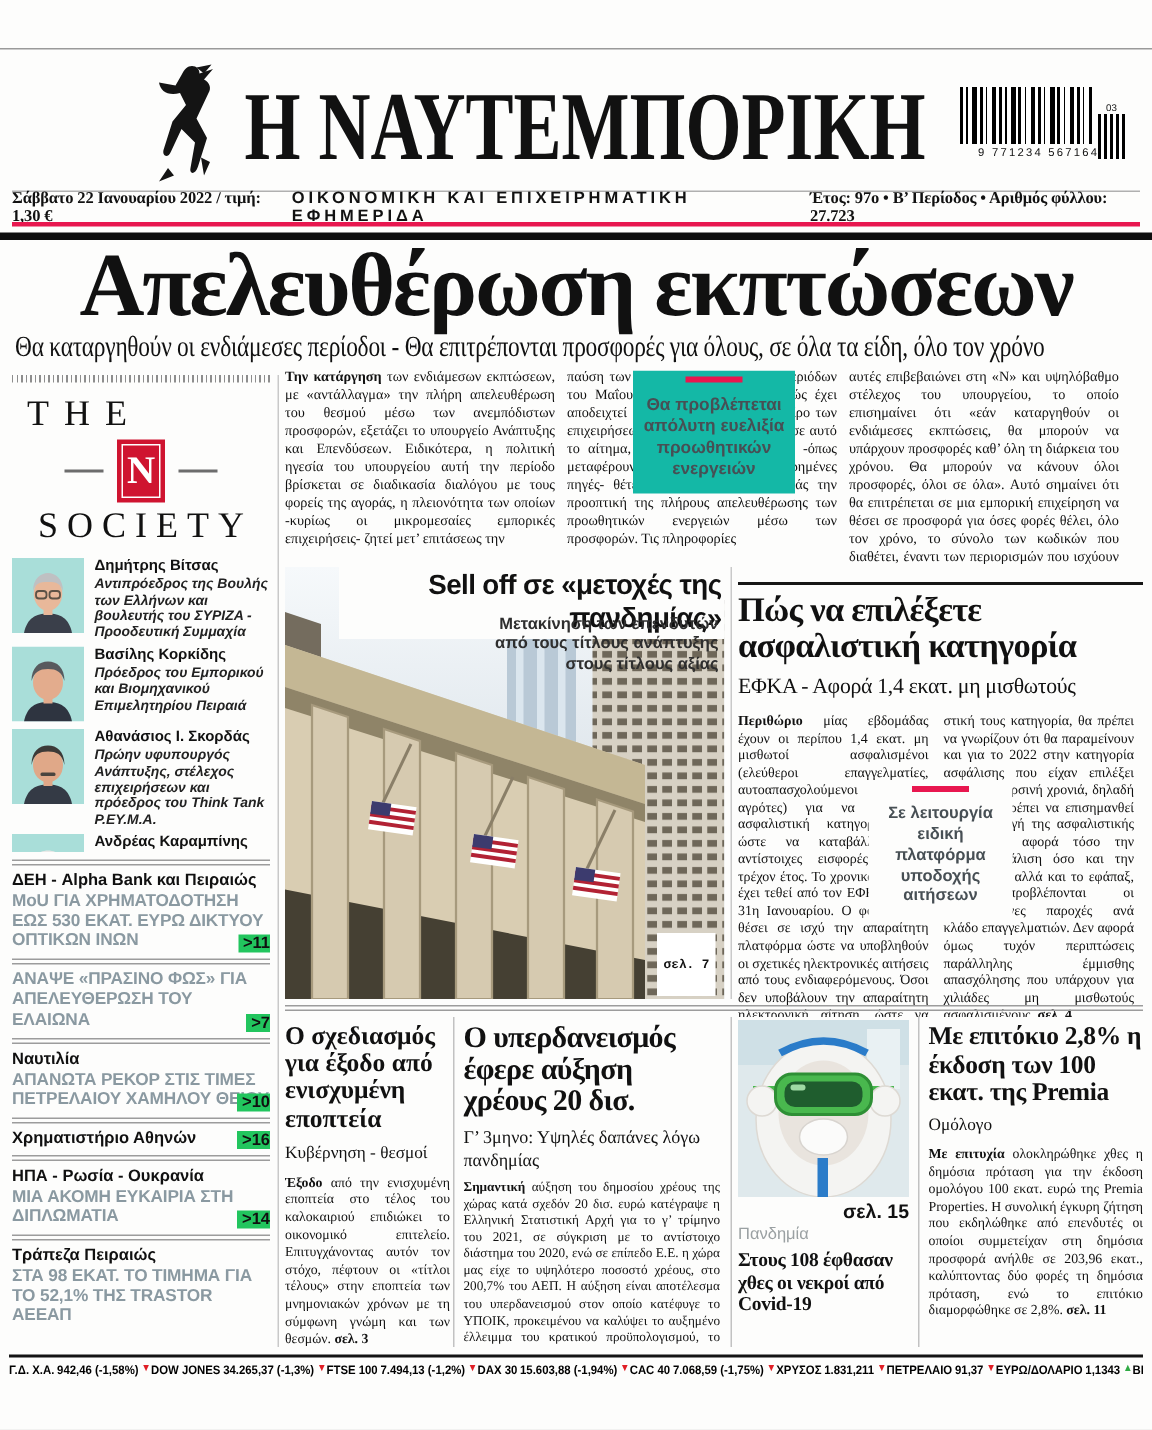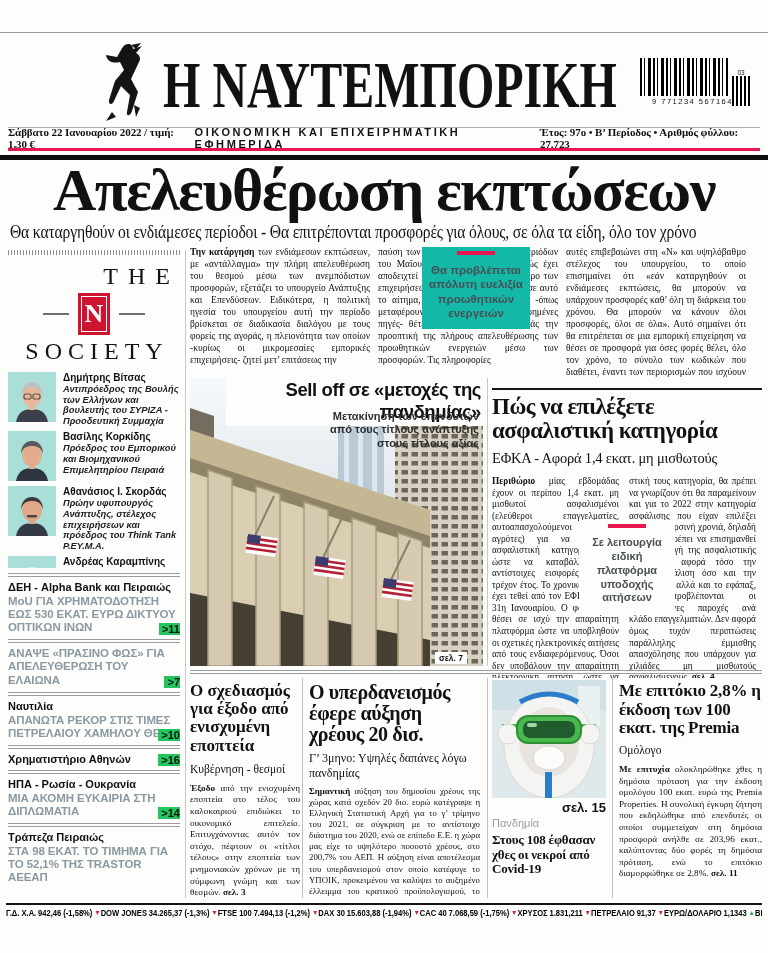--- a/index.html
+++ b/index.html
@@ -35,21 +35,21 @@
   .lead-col{width:180px;flex:none;font-size:9.5px;line-height:1.26;text-align:justify;}
   .lead-quote{position:absolute;left:50%;transform:translateX(-50%);top:0px;width:100px;background:#14b8a6;
               padding:4px 4px 8px;text-align:center;font-family:"Liberation Sans",sans-serif;font-weight:bold;
               font-size:11.5px;color:#474f54;line-height:1.25;}
   .red-bar{width:38px;height:4px;background:#e8174f;margin:0 auto 8px;}
   
   .main-vline{position:absolute;left:185px;top:250px;height:648px;width:1px;background:#c9c9c9;}
   .sidebar{position:absolute;left:8px;top:250px;width:172px;height:648px;overflow:hidden;}
   .hatch{height:5px;background:repeating-linear-gradient(90deg,#8d8d8d 0 1px,transparent 1px 3px);}
   .society{height:318px;overflow:hidden;}
-  .soc-the{text-align:right;font-size:24px;letter-spacing:10px;padding-left:10px;margin:8px 0 0;}
+  .soc-the{text-align:left;font-size:24px;letter-spacing:10px;padding-left:10px;margin:8px 0 0;}
   .soc-nrow{display:flex;align-items:center;justify-content:center;gap:9px;margin:3px 0;}
   .soc-line{flex:0 0 26px;height:2px;background:#6d6d6d;}
   .soc-n{position:relative;width:32px;height:42px;background:#cf1430;color:#fff;display:flex;align-items:center;
          justify-content:center;font-size:26px;font-weight:bold;}
   .soc-n::after{content:"";position:absolute;inset:3px;border:1px solid #fff;}
   .soc-society{text-align:center;font-size:24px;letter-spacing:6px;padding-left:6px;margin:1px 0 7px;}
   .person{display:flex;gap:7px;margin:0 0 5px;}
   .avatar{width:48px;height:50px;flex:none;}
   .p-name{font-family:"Liberation Sans",sans-serif;font-weight:bold;font-size:10px;margin-bottom:1px;}
   .p-desc{font-family:"Liberation Sans",sans-serif;font-weight:bold;font-style:italic;font-size:9.3px;line-height:1.14;color:#222;}
@@ -59,21 +59,21 @@
   .sb-kicker:empty{display:none;}
   .sb-title{font-weight:bold;font-size:11.5px;line-height:1.14;color:#8a99a1;letter-spacing:-0.1px;}
   .sb-ref{position:absolute;right:0;bottom:-1px;font-weight:bold;font-size:11px;color:#101010;background:#22c55e;padding-left:3px;}
   
   .market{position:absolute;left:190px;top:378px;width:293px;height:288px;overflow:hidden;}
   .market svg.photo{position:absolute;left:0;top:0;width:293px;height:288px;}
   .market-title{position:absolute;top:0;left:36px;right:0;background:#fdfdfc;padding:1px 2px 3px 6px;
                 font-family:"Liberation Sans",sans-serif;font-weight:bold;font-size:18.5px;text-align:right;letter-spacing:-0.4px;}
   .market-sub{position:absolute;top:32px;right:4px;width:160px;text-align:right;font-family:"Liberation Sans",sans-serif;
               font-weight:bold;font-size:11px;color:#2e2e2e;line-height:1.22;}
-  .market-ref{position:absolute;right:16px;bottom:2px;background:#fff;padding:1px 4px;font-family:Liberation Sans, sans-serif;
+  .market-ref{position:absolute;right:6px;bottom:2px;background:#fff;padding:16px 4px;font-family:Liberation Mono, monospace;
               font-weight:bold;font-size:8.5px;}
   .vline-a{position:absolute;left:487px;top:378px;height:288px;width:1px;background:#c9c9c9;}
   
   .efka{position:absolute;left:492px;top:388px;width:270px;height:288px;border-top:2px solid #161616;overflow:hidden;}
   .efka-h{font-size:23px;font-weight:bold;line-height:1.05;letter-spacing:-0.5px;margin:5px 0 7px;}
   .efka-deck{font-size:14.5px;letter-spacing:-0.2px;margin-bottom:9px;}
   .efka-body{position:relative;display:flex;gap:10px;}
   .efka-c{width:127px;flex:none;font-size:9.3px;line-height:1.24;text-align:justify;}
   .efka-quote{position:absolute;left:50%;transform:translateX(-50%);top:44px;width:92px;background:#fdfdfc;
               padding:4px 2px 8px;text-align:center;font-family:"Liberation Sans",sans-serif;font-weight:bold;

